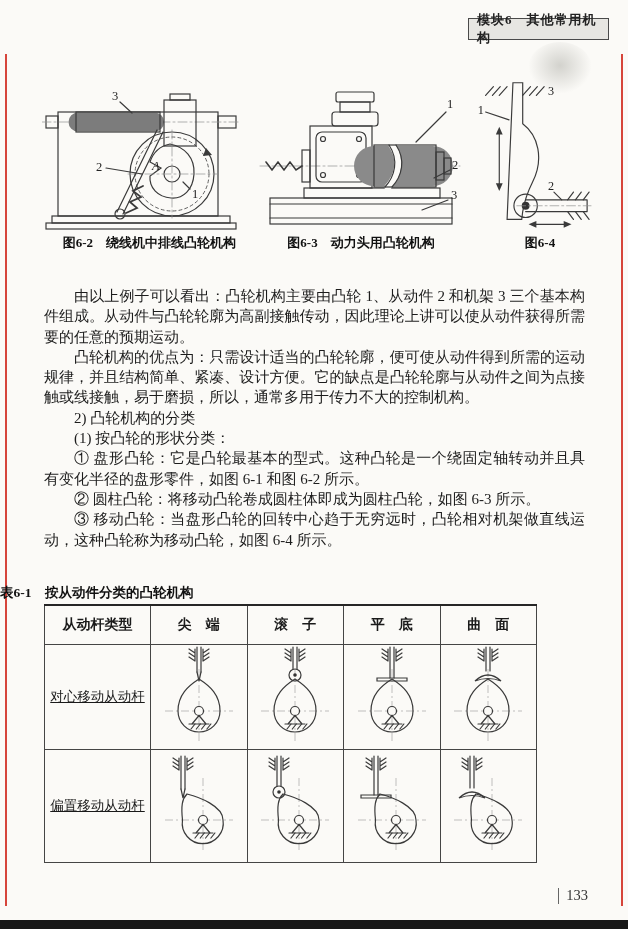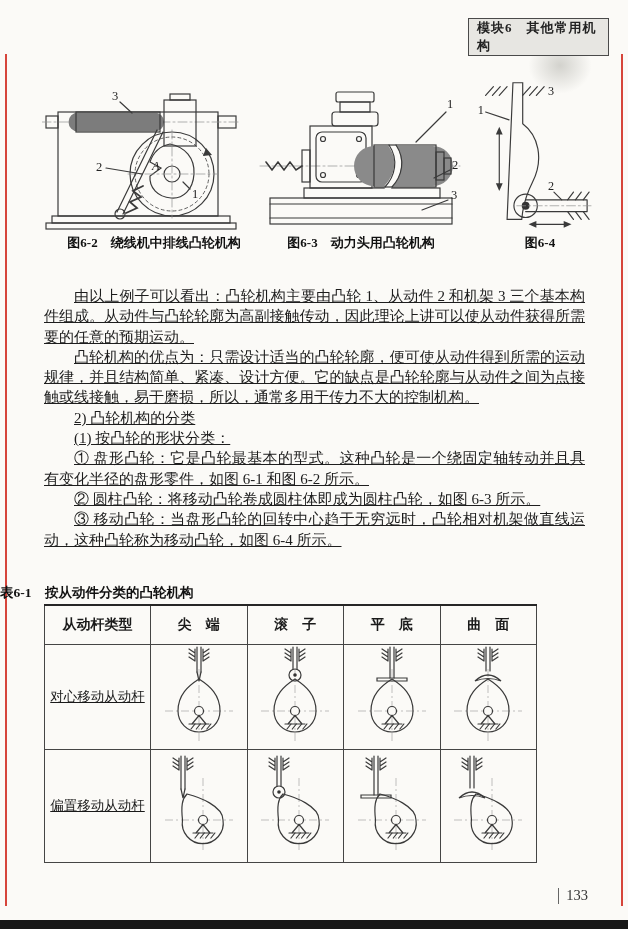--- a/index.html
+++ b/index.html
@@ -14,34 +14,34 @@
     -webkit-mask:linear-gradient(to left,#000 55%,transparent);
             mask:linear-gradient(to left,#000 55%,transparent);}
   .mouse-shape{position:absolute;top:42;left:530;width:64px;height:52px;border-radius:50%;
     top:42px;left:528px;background:radial-gradient(ellipse at 50% 45%, rgba(150,150,142,.4), rgba(255,255,255,0) 70%);}
 
   
   .red-line{position:absolute;width:2px;background:#d2352a;top:54px;height:852px;opacity:.92;}
   .red-line.left{left:5px;}
   .red-line.right{right:5px;}
 
-  .module-header{position:absolute;top:18px;left:468px;width:141px;height:38px;box-sizing:border-box;
+  .module-header{position:absolute;top:18px;left:468px;width:141px;height:22px;box-sizing:border-box;
     border:1px solid #4a4a4a;background:#e7e6e2;display:flex;align-items:center;justify-content:center;
     font-weight:bold;font-size:13px;letter-spacing:1px;color:#222;padding-left:8px;}
 
   
   .fig{position:absolute;}
   .fig g{stroke:#3a3a3a;stroke-width:1.2;fill:none;stroke-linecap:round;}
   .fig .cl{stroke:#8f8f8f;stroke-width:.7;stroke-dasharray:9 3 2 3;}
   .fig text{font:12.5px "Liberation Serif",serif;fill:#222;stroke:none;}
   .fig text.it{font-style:italic;}
   .fig-caption{position:absolute;font-weight:bold;font-size:13px;text-align:center;color:#111;white-space:nowrap;}
 
   
-  .body-text{position:absolute;left:44px;top:286px;width:541px;text-decoration:underline;}
+  .body-text{position:absolute;left:44px;top:286px;width:541px;}
   .body-text p{margin:0;text-indent:2em;text-align:justify;font-size:15px;line-height:20.3px;color:#1c1c1c;}
 
   
   .table-title{position:absolute;top:584px;left:0;width:628px;text-align:left;
     font-weight:bold;font-size:13.5px;color:#111;}
   .cam-table-wrap{position:absolute;left:44px;top:604px;width:493px;border-radius:23px;}
   table.cam{border-collapse:collapse;width:100%;table-layout:fixed;
     border-top:2.5px solid #262626;border-bottom:1.5px solid #2c2c2c;}
   table.cam th,table.cam td{border:1px solid #454545;text-align:center;vertical-align:middle;padding:0;}
   table.cam th{height:38px;font-weight:bold;font-size:14px;color:#1a1a1a;}
@@ -97,21 +97,21 @@
       <path d="M164 62 l6 7 -9 1 z" fill="#3a3a3a" stroke="none"></path>
       <line x1="78" y1="16" x2="90" y2="27"></line>
       <line x1="64" y1="82" x2="100" y2="88"></line>
       <line x1="148" y1="103" x2="141" y2="96"></line>
     </g>
     <text x="70" y="14">3</text>
     <text x="54" y="85">2</text>
     <text x="110" y="84" class="it">A</text>
     <text x="150" y="112">1</text>
   </svg>
-  <div class="fig-caption" style="left:48px;top:234px;width:212px;">图6-2　绕线机中排线凸轮机构</div>
+  <div class="fig-caption" style="left:24px;top:234px;width:212px;text-align:right;">图6-2　绕线机中排线凸轮机构</div>
 
   <svg class="fig" style="left:258px;top:90px;" width="205" height="142" viewBox="0 0 205 142">
     <g>
       <rect x="12" y="108" width="182" height="26"></rect>
       <line x1="12" y1="114" x2="194" y2="114"></line>
       <line x1="12" y1="128" x2="194" y2="128"></line>
       <rect x="46" y="98" width="136" height="10"></rect>
       <line class="cl" x1="2" y1="76" x2="202" y2="76"></line>
       <rect x="52" y="36" width="62" height="62"></rect>
       <rect x="58" y="42" width="50" height="50" rx="6"></rect>

